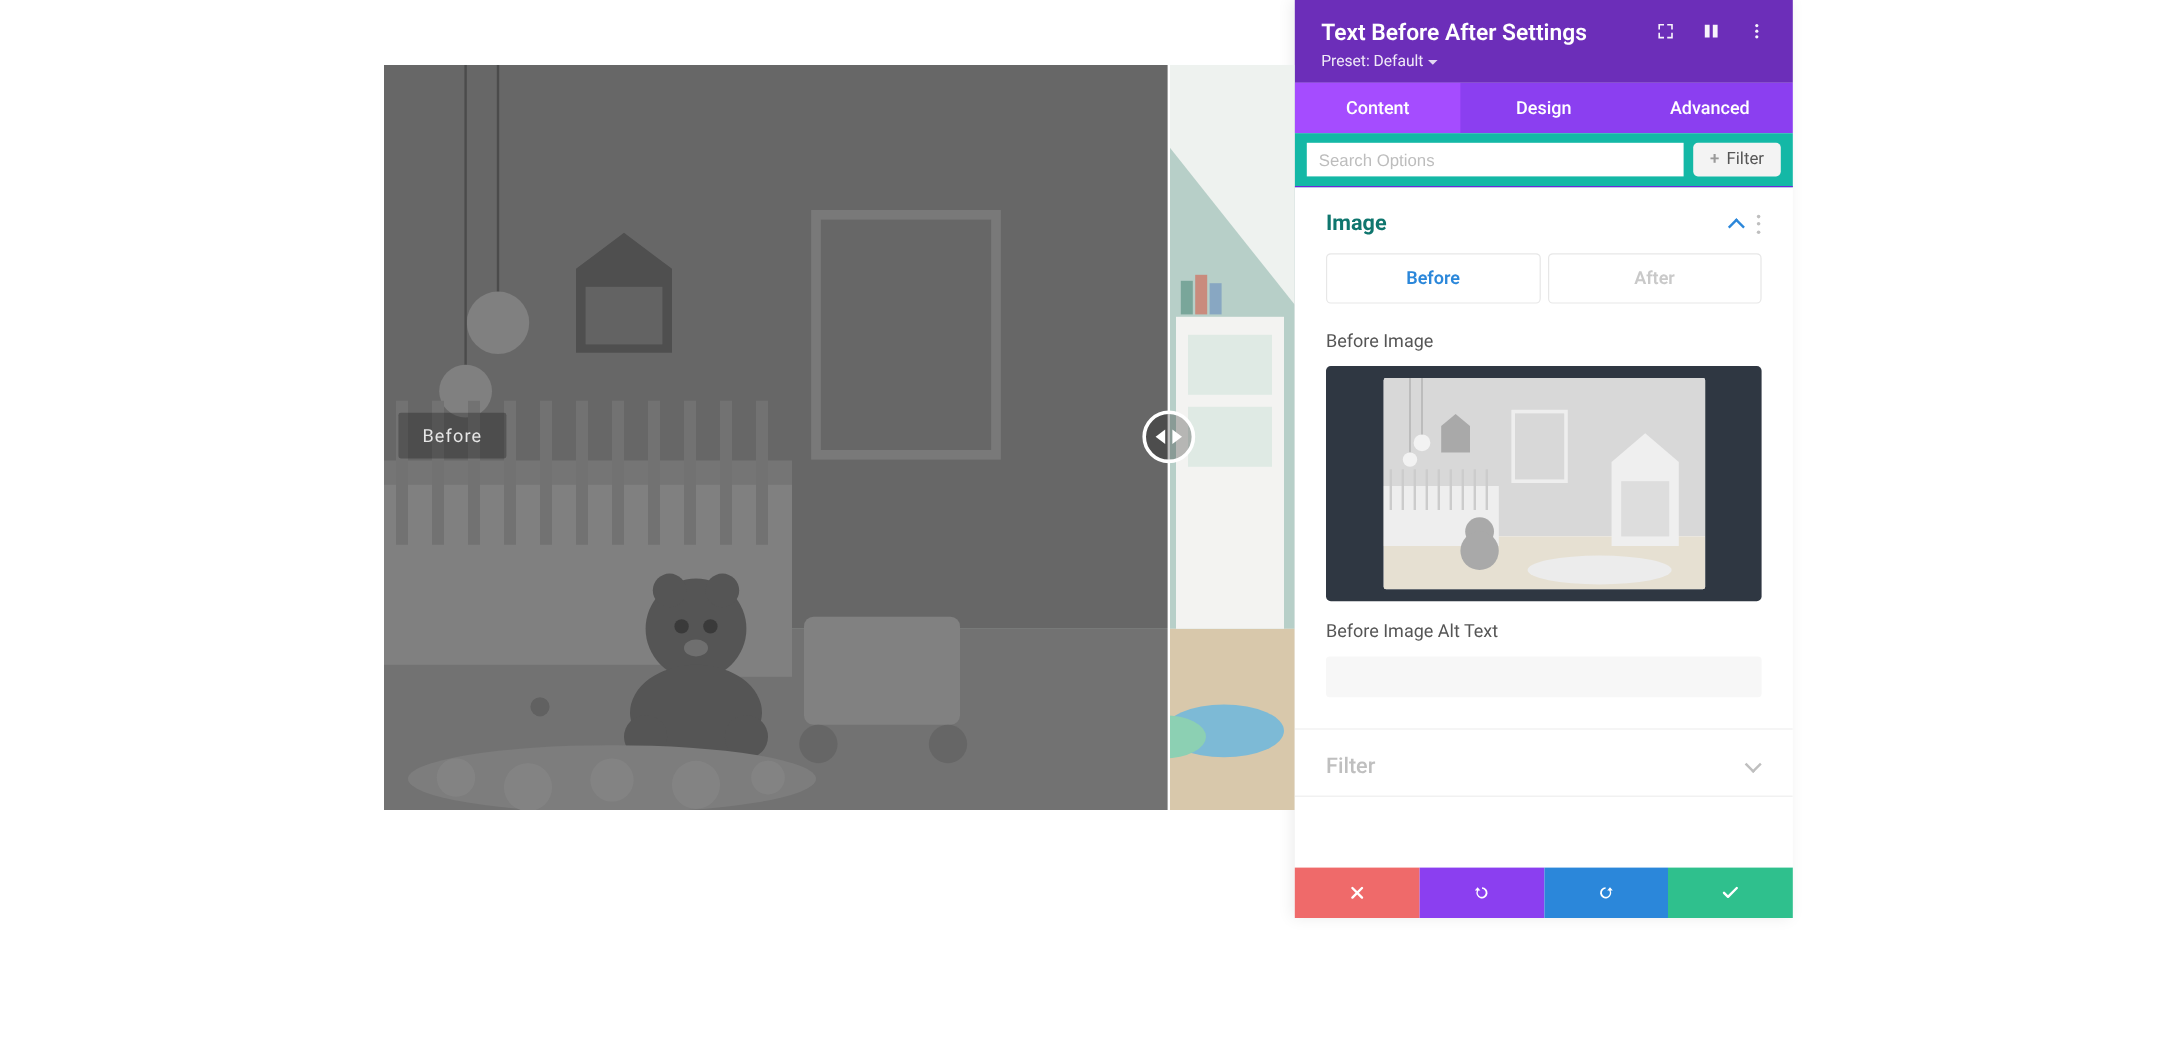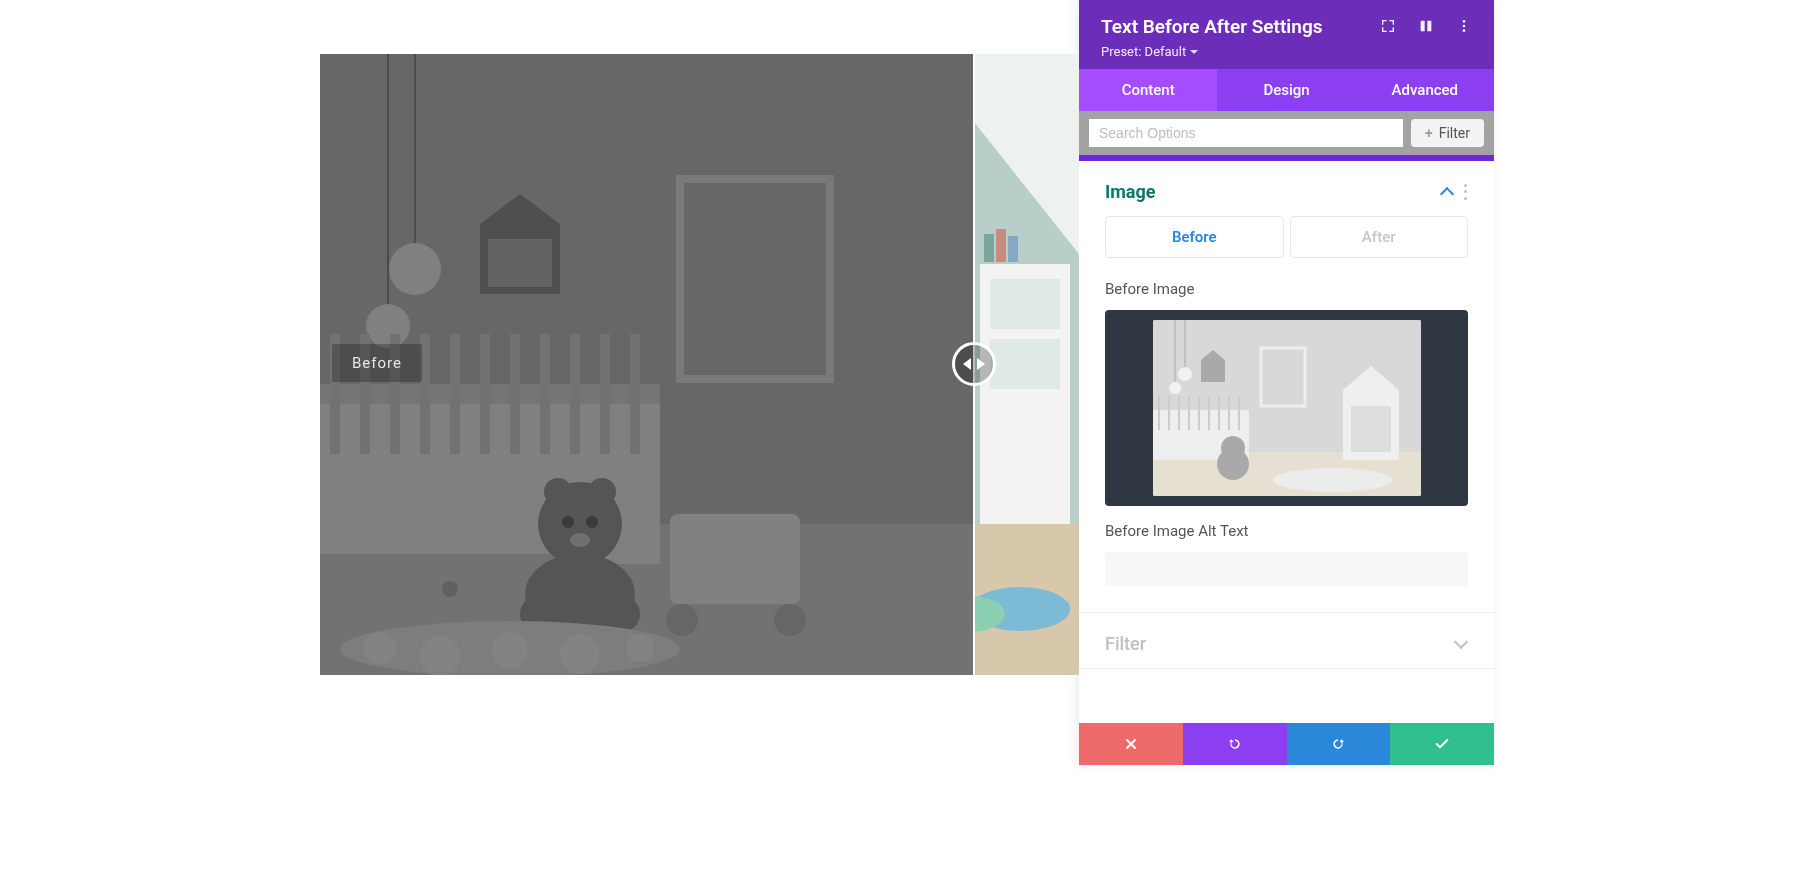--- a/index.html
+++ b/index.html
@@ -146,22 +146,22 @@
     font-size:15px;
     font-weight:500;
     cursor:pointer;
   }
   .tab.active { background: #a54cff; }
 
   .search-row {
     display:flex;
     align-items:center;
     padding: 8px 10px;
-    background:#a3a3a3;
-    border-bottom: 6px solid #6d28d9;
+    background:#14b8a6;
+    border-bottom: 1px solid #6d28d9;
     gap:8px;
   }
   .search-input {
     flex:1;
     border:none;
     outline:none;
     font-size:14px;
     color:#333;
     padding: 6px 10px;
   }

